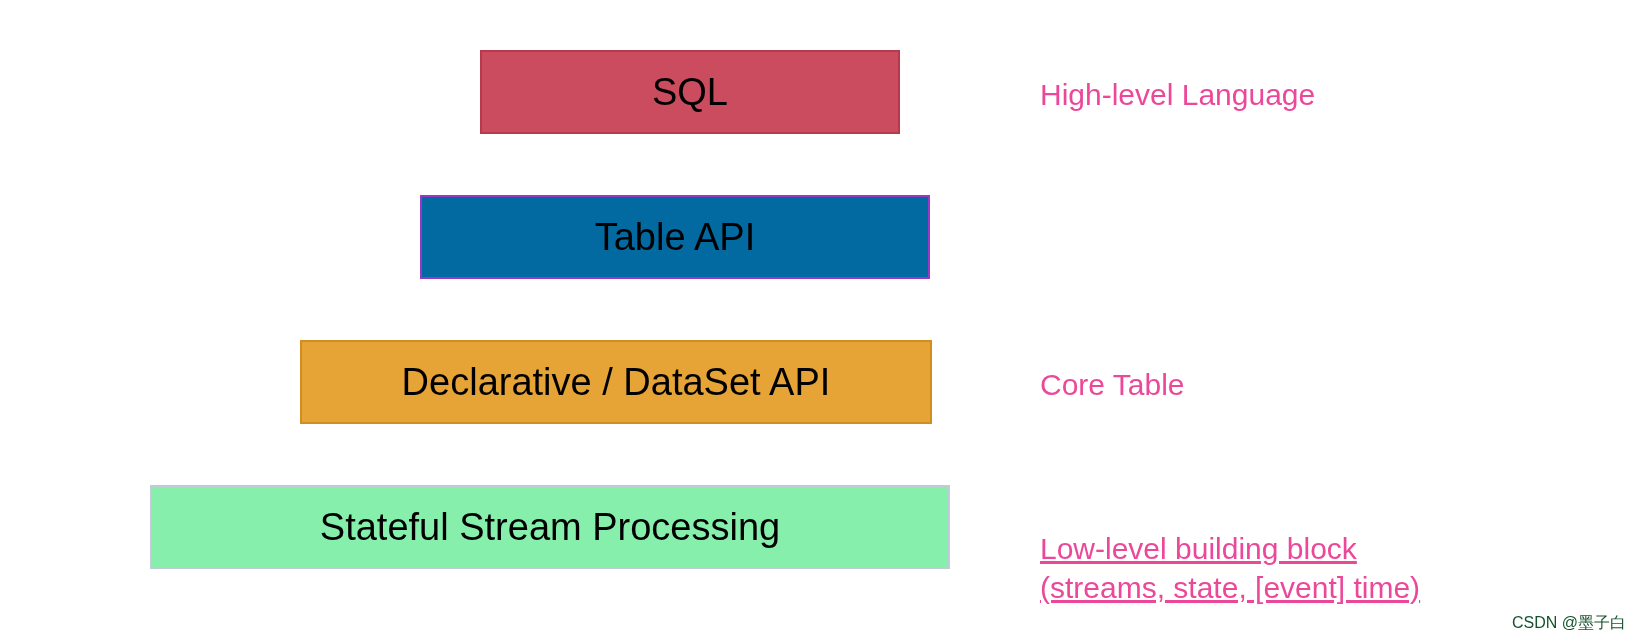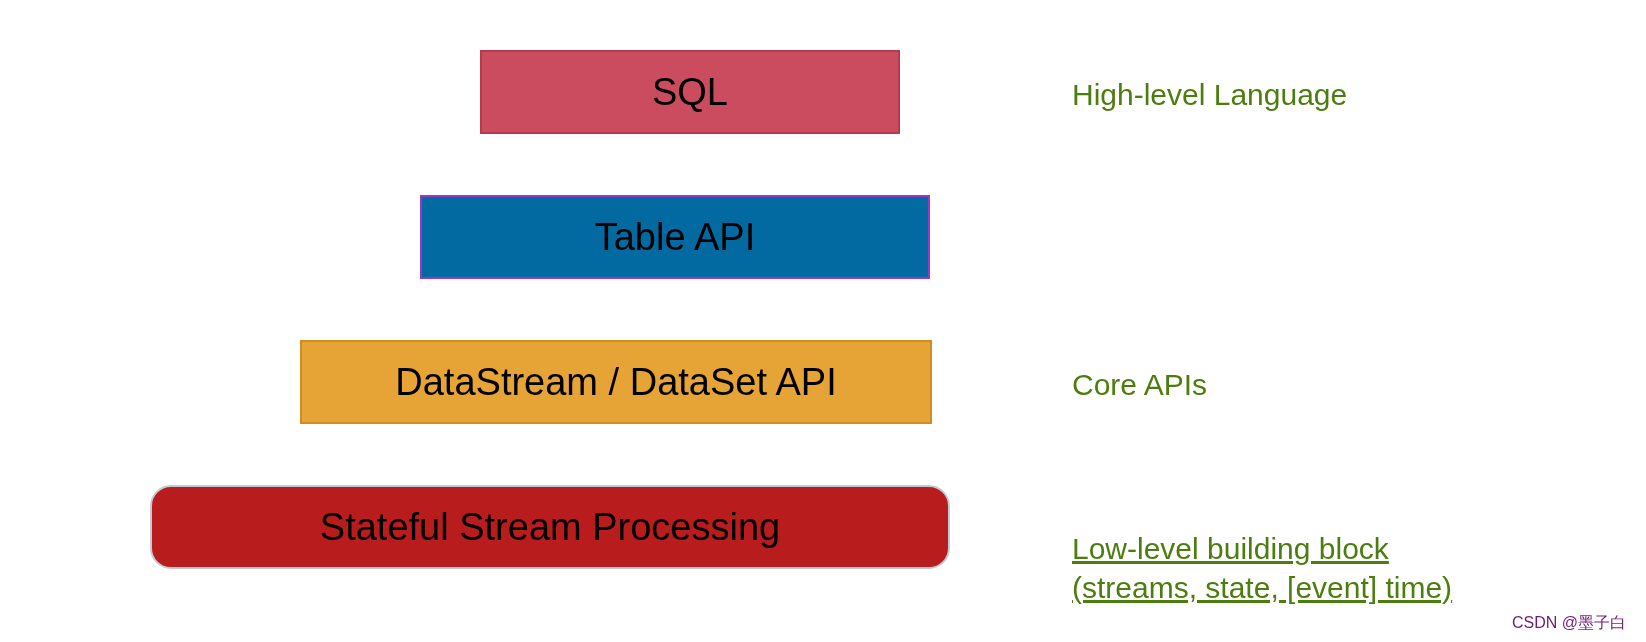--- a/index.html
+++ b/index.html
@@ -23,71 +23,70 @@
       display: flex;
       align-items: center;
       justify-content: center;
       font-size: 38px;
       color: #000000;
       border: 2px solid;
       height: 84px;
     }
     .layer-description {
       font-size: 30px;
-      color: #4d7c0f;
-      margin-left: 92px;
+      color: #ec4899;
+      margin-left: 60px;
       line-height: 1.3;
     }
     .layer-sql {
       background-color: #cb4c5e;
       border-color: #b73a4c;
     }
     .layer-table {
       background-color: #0369a1;
       border-color: #9838c6;
     }
     .layer-datastream {
       background-color: #e6a336;
       border-color: #d18e1f;
     }
     .layer-stateful {
-      background-color: #b91c1c;
+      background-color: #86efac;
       border-color: #c2cad7;
-      border-radius: 21px;
     }
     .watermark {
       position: absolute;
       bottom: 8px;
       right: 20px;
       font-size: 16px;
-      color: #701a75;
+      color: #14532d;
       font-family: sans-serif;
     }
   </style>
 </head>
 <body>
 
 <div class="diagram-container">
 
   <div class="layer-box layer-sql" style="position:absolute; left:480px; top:50px; width:420px;">
     <span>SQL</span>
   </div>
   <div class="layer-description" style="position:absolute; left:980px; top:75px;">
     <span>High-level Language</span>
   </div>
 
   <div class="layer-box layer-table" style="position:absolute; left:420px; top:195px; width:510px;">
     <span>Table API</span>
   </div>
 
   <div class="layer-box layer-datastream" style="position:absolute; left:300px; top:340px; width:632px;">
-    <span>DataStream / DataSet API</span>
+    <span>Declarative / DataSet API</span>
   </div>
   <div class="layer-description" style="position:absolute; left:980px; top:365px;">
-    <span>Core APIs</span>
+    <span>Core Table</span>
   </div>
 
   <div class="layer-box layer-stateful" style="position:absolute; left:150px; top:485px; width:800px;">
     <span>Stateful Stream Processing</span>
   </div>
   <div class="layer-description" style="position:absolute; left:980px; top:490px; white-space:pre-line;text-decoration:underline;">
     <span>Low-level building block
 (streams, state, [event] time)</span>
   </div>
 

